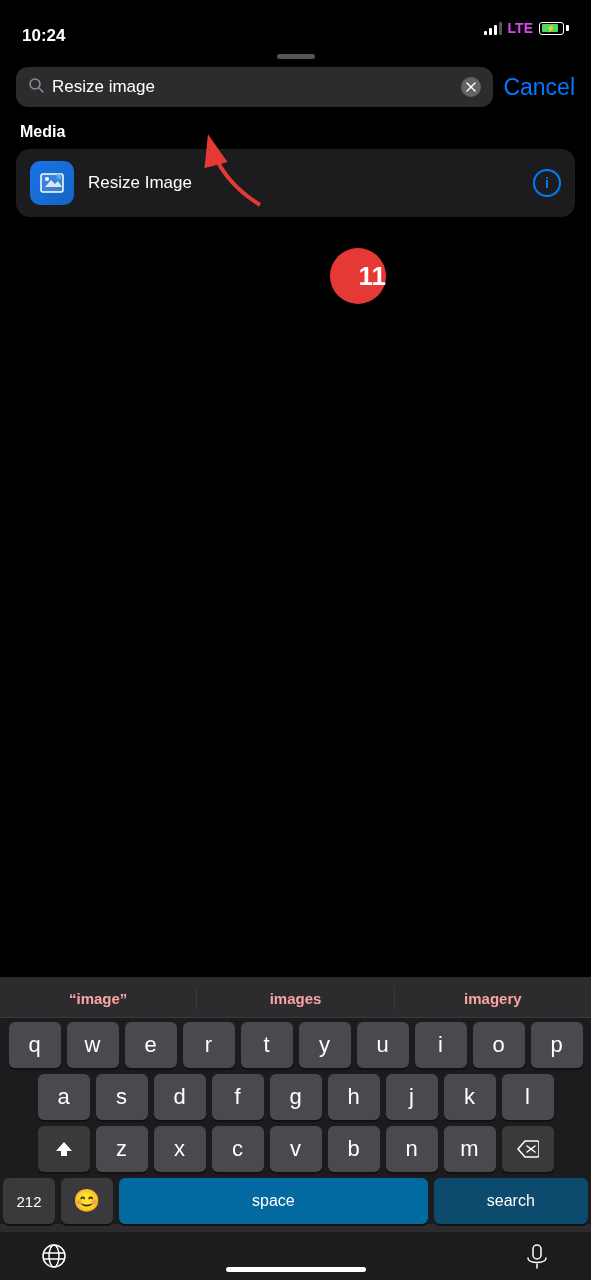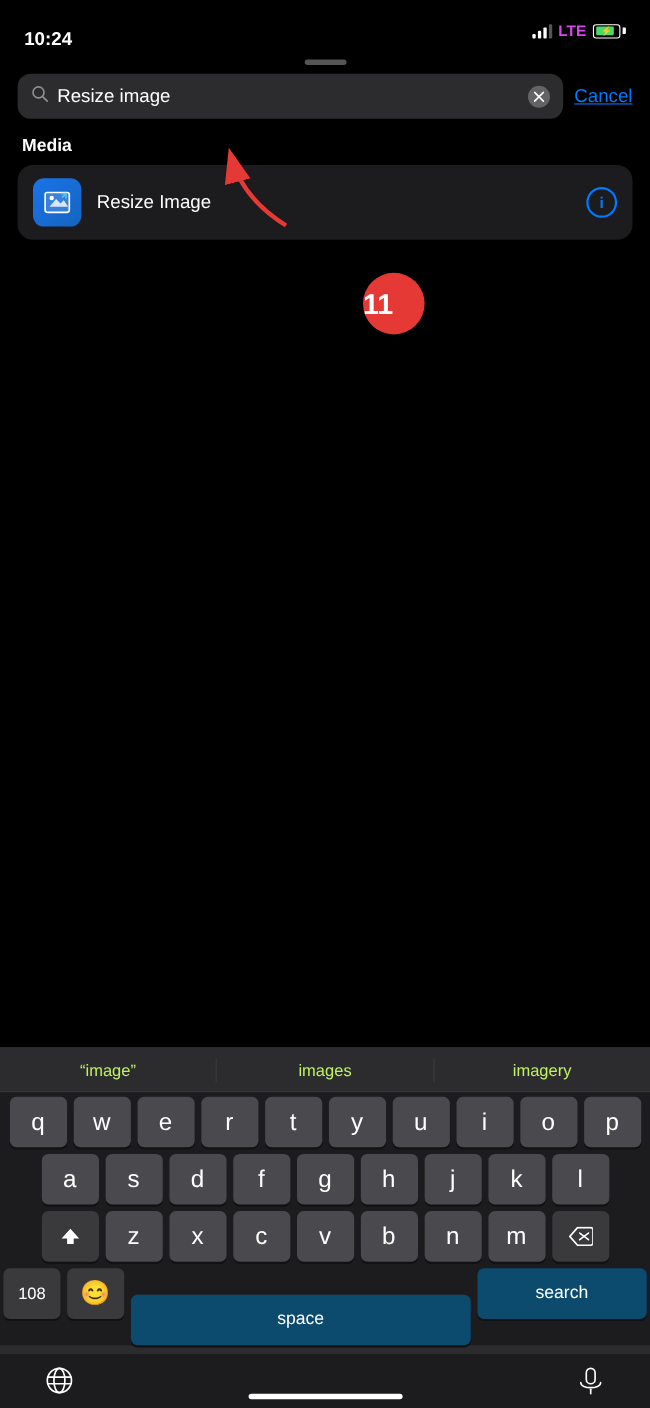--- a/index.html
+++ b/index.html
@@ -125,24 +125,23 @@
       background: #636366;
       border-radius: 50%;
       display: flex;
       align-items: center;
       justify-content: center;
       cursor: pointer;
       flex-shrink: 0;
     }
     .cancel-btn {
       color: #007aff;
-      font-size: 17px;
+      font-size: 23px;
       cursor: pointer;
       white-space: nowrap;
-      text-decoration: underline;
     }
 
     
     .arrow-annotation {
       position: absolute;
       top: 130px;
       left: 180px;
       width: 140px;
       height: 80px;
       pointer-events: none;
@@ -152,21 +151,21 @@
     .badge-11 {
       position: absolute;
       top: 248px;
       left: 330px;
       width: 56px;
       height: 56px;
       background: #e53935;
       border-radius: 50%;
       display: flex;
       align-items: center;
-      justify-content: flex-start;
+      justify-content: flex-end;
       font-size: 26px;
       font-weight: 700;
       color: #fff;
       z-index: 10;
     }
 
     
     .section-label {
       padding: 0 20px 8px 20px;
       font-size: 16px;
@@ -234,22 +233,23 @@
       display: flex;
       align-items: center;
       padding: 10px 0 8px 0;
       background: #2c2c2e;
       border-bottom: 1px solid #3a3a3c;
     }
     .predictive-item {
       flex: 1;
       text-align: center;
       font-size: 15px;
-      color: #bef264;
+      color: #fca5a5;
       cursor: pointer;
+      font-weight: bold;
     }
     .predictive-divider {
       width: 1px;
       height: 22px;
       background: #3a3a3c;
     }
 
     
     .keys-wrapper {
       padding: 4px 3px 0 3px;
@@ -289,23 +289,22 @@
       flex: 1.5;
     }
     .key-delete {
       background: #3a3a3c;
       min-width: 46px;
       flex: 1.5;
     }
     .key-space {
       flex: 4;
       max-width: none;
-      background: #0c4a6e;
+      background: #0369a1;
       font-size: 16px;
-      margin-top: 24px;
     }
     .key-search-btn {
       flex: 2;
       max-width: none;
       background: #0c4a6e;
       font-size: 16px;
     }
     .key-123 {
       background: #3a3a3c;
       font-size: 15px;
@@ -526,21 +525,21 @@
         <svg width="22" height="18" viewBox="0 0 22 18" fill="none">
           <path d="M8 1 H20 C21.1 1 22 1.9 22 3 V15 C22 16.1 21.1 17 20 17 H8 L1 9 Z" stroke="#fff" stroke-width="1.5" fill="none"></path>
           <line x1="10" y1="6" x2="18" y2="12" stroke="#fff" stroke-width="1.5" stroke-linecap="round"></line>
           <line x1="18" y1="6" x2="10" y2="12" stroke="#fff" stroke-width="1.5" stroke-linecap="round"></line>
         </svg>
       </div>
     </div>
 
     <div class="key-row" style="margin-bottom: 8px;">
       <div class="key key-wide key-123">
-        <span>108</span>
+        <span>212</span>
       </div>
       <div class="key key-wide key-emoji">
         <span>😊</span>
       </div>
       <div class="key key-space">
         <span>space</span>
       </div>
       <div class="key key-search-btn">
         <span>search</span>
       </div>

